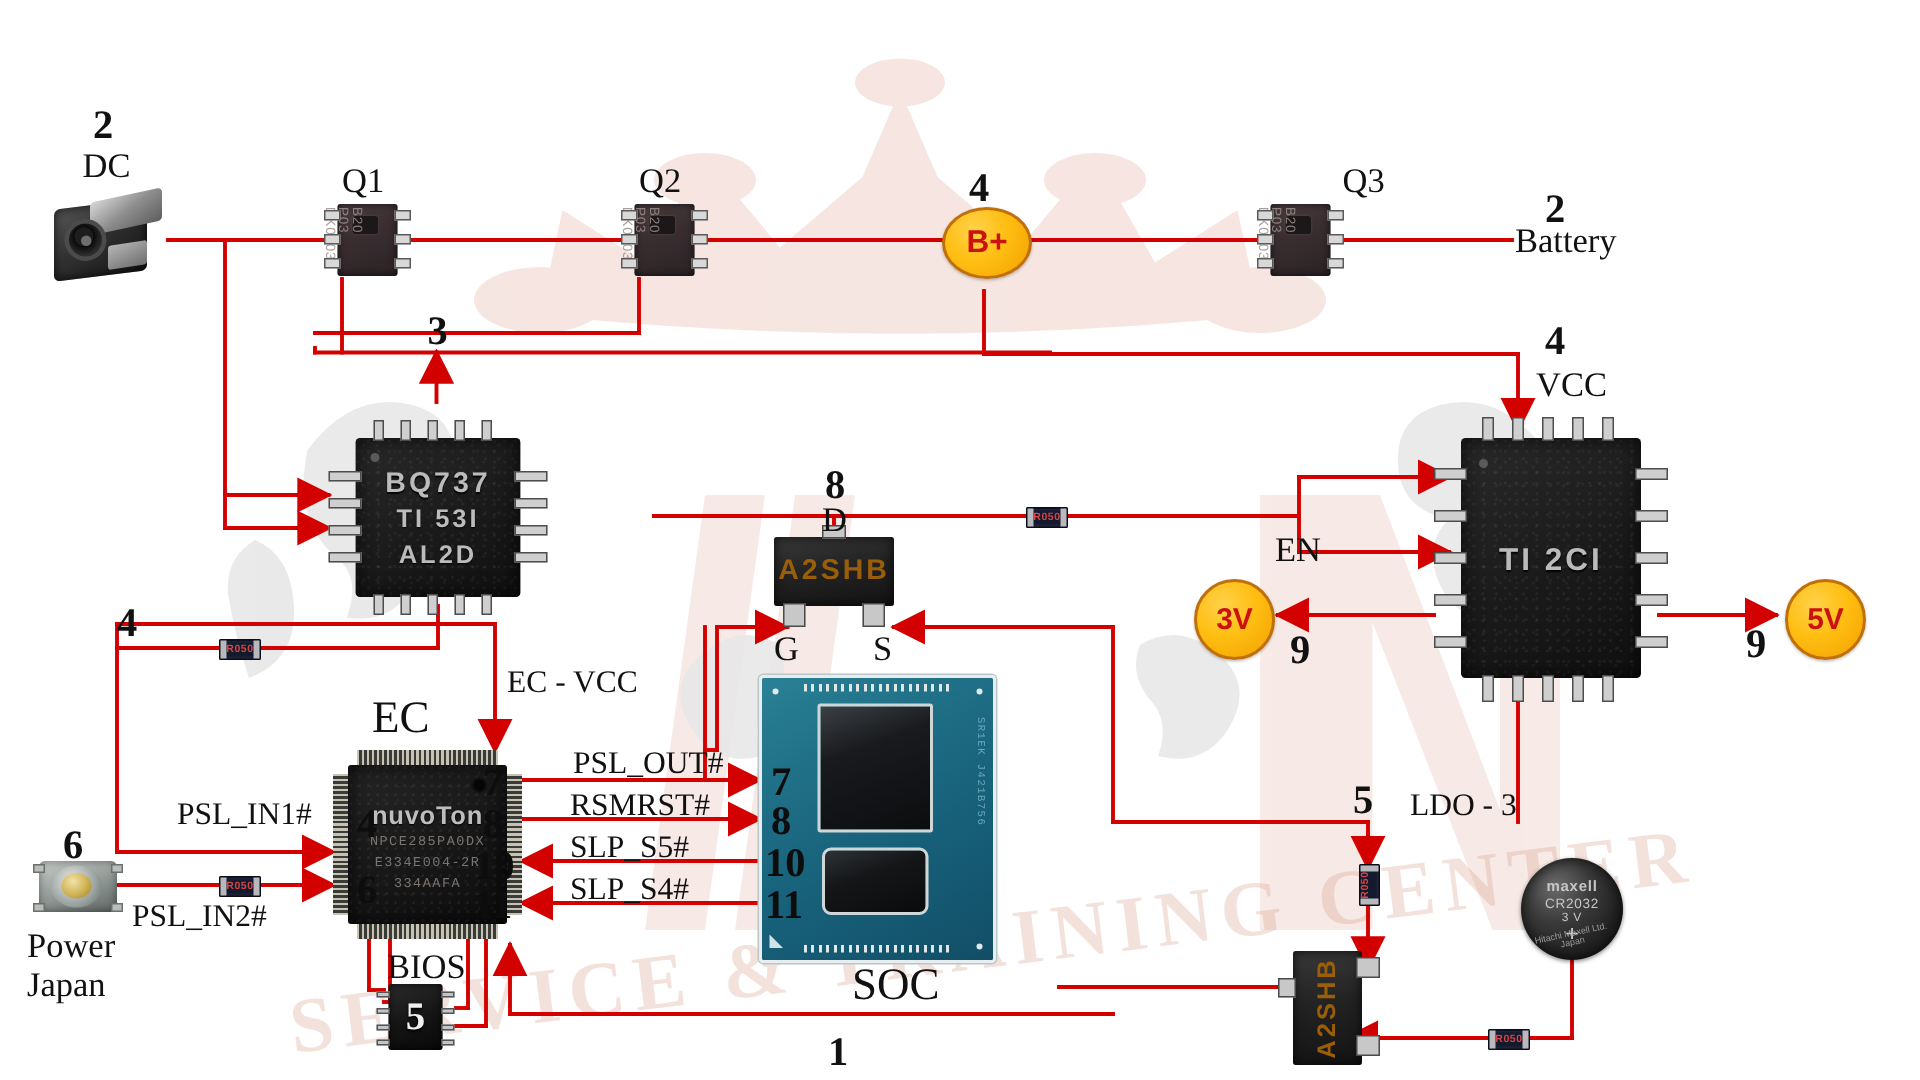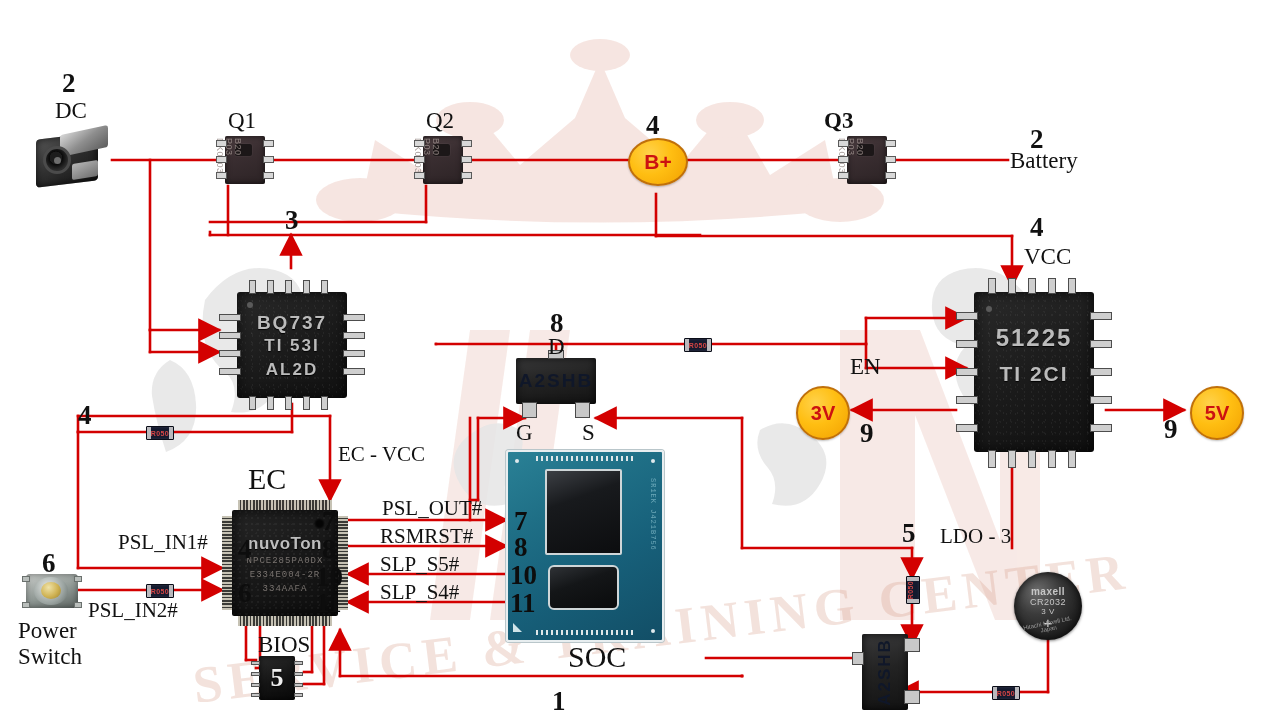--- a/index.html
+++ b/index.html
@@ -113,21 +113,21 @@
 
   
   .sot{position:absolute;z-index:5;}
   .sot .body{
     position:absolute;left:0;top:0;right:0;bottom:0;
     background:linear-gradient(170deg,#39393a 0%,#232323 45%,#131313 100%);
     border-radius:2px;box-shadow:inset 0 0 8px rgba(0,0,0,.8);
   }
   .sot .mk{
     position:absolute;left:0;right:0;top:50%;transform:translateY(-50%);
-    text-align:center;color:#0f172a;
+    text-align:center;color:#a16207;
     font-family:"Liberation Sans",sans-serif;font-weight:bold;
     font-size:19px;letter-spacing:2px;opacity:.95;
   }
   .sot.vert .mk{
     writing-mode:vertical-rl;left:50%;top:50%;right:auto;
     transform:translate(-50%,-50%) rotate(180deg);font-size:17px;
   }
   .sotpin{position:absolute;background:#c8c8c8;border:1px solid #4a4a4a;box-sizing:border-box;}
 
   
@@ -435,21 +435,21 @@
   <div class="sop8" style="left:838px;top:134px;">
     <div class="body"></div>
     <div class="mark">B20 P03 DK0103</div>
     <div class="pinL" style="top:6px;"></div>
       <div class="pinL" style="top:22px;"></div>
       <div class="pinL" style="top:38px;"></div>
     <div class="pinR" style="top:6px;"></div>
       <div class="pinR" style="top:22px;"></div>
       <div class="pinR" style="top:38px;"></div>
   </div>
-  <div class="lbl cap" style="left:824px;top:108px;font-weight:bold;">Q3</div>
+  <div class="lbl cap" style="left:895px;top:108px;">Q3</div>
 
   <div class="lbl num" style="left:1030px;top:124px;">2</div>
   <div class="lbl cap" style="left:1010px;top:148px;">Battery</div>
 
   <div class="node" style="left:628px;top:138px;width:56px;height:44px;font-size:21px;">
     <span>B+</span>
   </div>
   <div class="lbl num" style="left:646px;top:110px;">4</div>
 
   <div class="lbl num" style="left:285px;top:205px;">3</div>
@@ -483,21 +483,20 @@
 
     <div class="pin" style="right:0;top:34px;width:22px;height:7px;"></div>
     <div class="pin" style="right:0;top:52px;width:22px;height:7px;"></div>
     <div class="pin" style="right:0;top:70px;width:22px;height:7px;"></div>
     <div class="pin" style="right:0;top:88px;width:22px;height:7px;"></div>
   </div>
 
   <div class="qfn" style="left:956px;top:278px;width:156px;height:190px;">
     <div class="body" style="left:18px;top:14px;width:120px;height:160px;"></div>
     <div class="dot" style="left:30px;top:28px;"></div>
-    <div class="txt" style="top:46px;font-size:24px;">51225</div>
     <div class="txt" style="top:84px;font-size:21px;">TI   2CI</div>
 
     <div class="pin" style="left:32px;top:0;width:8px;height:16px;"></div>
     <div class="pin" style="left:52px;top:0;width:8px;height:16px;"></div>
     <div class="pin" style="left:72px;top:0;width:8px;height:16px;"></div>
     <div class="pin" style="left:92px;top:0;width:8px;height:16px;"></div>
     <div class="pin" style="left:112px;top:0;width:8px;height:16px;"></div>
 
     <div class="pin" style="left:32px;bottom:0;width:8px;height:18px;"></div>
     <div class="pin" style="left:52px;bottom:0;width:8px;height:18px;"></div>
@@ -586,21 +585,21 @@
     <div class="base"></div>
     <div class="ring"></div>
     <div class="btn"></div>
     <div class="lg" style="left:-4px;top:6px;"></div>
     <div class="lg" style="right:-4px;top:6px;"></div>
     <div class="lg" style="left:-4px;bottom:4px;"></div>
     <div class="lg" style="right:-4px;bottom:4px;"></div>
   </div>
   <div class="lbl num" style="left:42px;top:548px;">6</div>
   <div class="lbl cap" style="left:18px;top:618px;">Power</div>
-  <div class="lbl cap" style="left:18px;top:644px;">Switch</div>
+  <div class="lbl cap" style="left:18px;top:644px;">Japan</div>
 
   <div class="bios" style="left:250px;top:656px;">
     <div class="body"></div>
     <div class="n">5</div>
     <div class="p" style="left:1px;top:5px;"></div>
       <div class="p" style="left:1px;top:16px;"></div>
     <div class="p" style="left:1px;top:27px;"></div>
       <div class="p" style="left:1px;top:37px;"></div>
     <div class="p" style="right:1px;top:5px;"></div>
       <div class="p" style="right:1px;top:16px;"></div>

